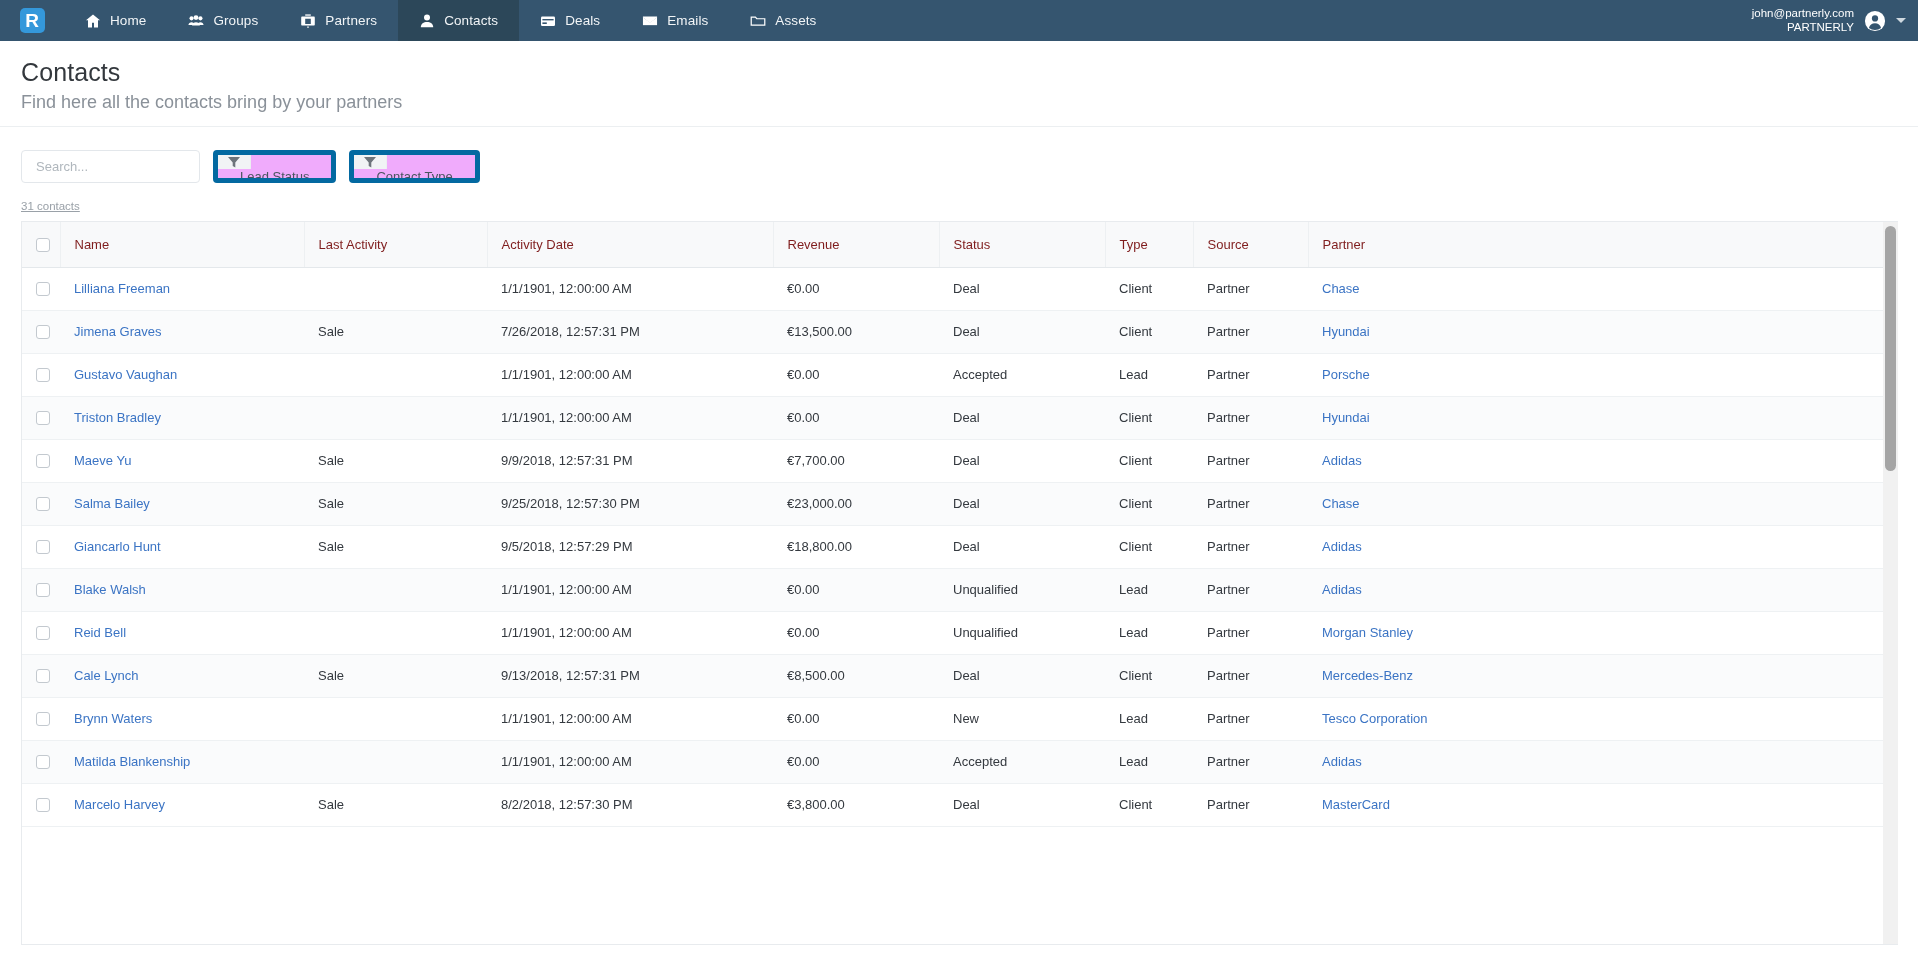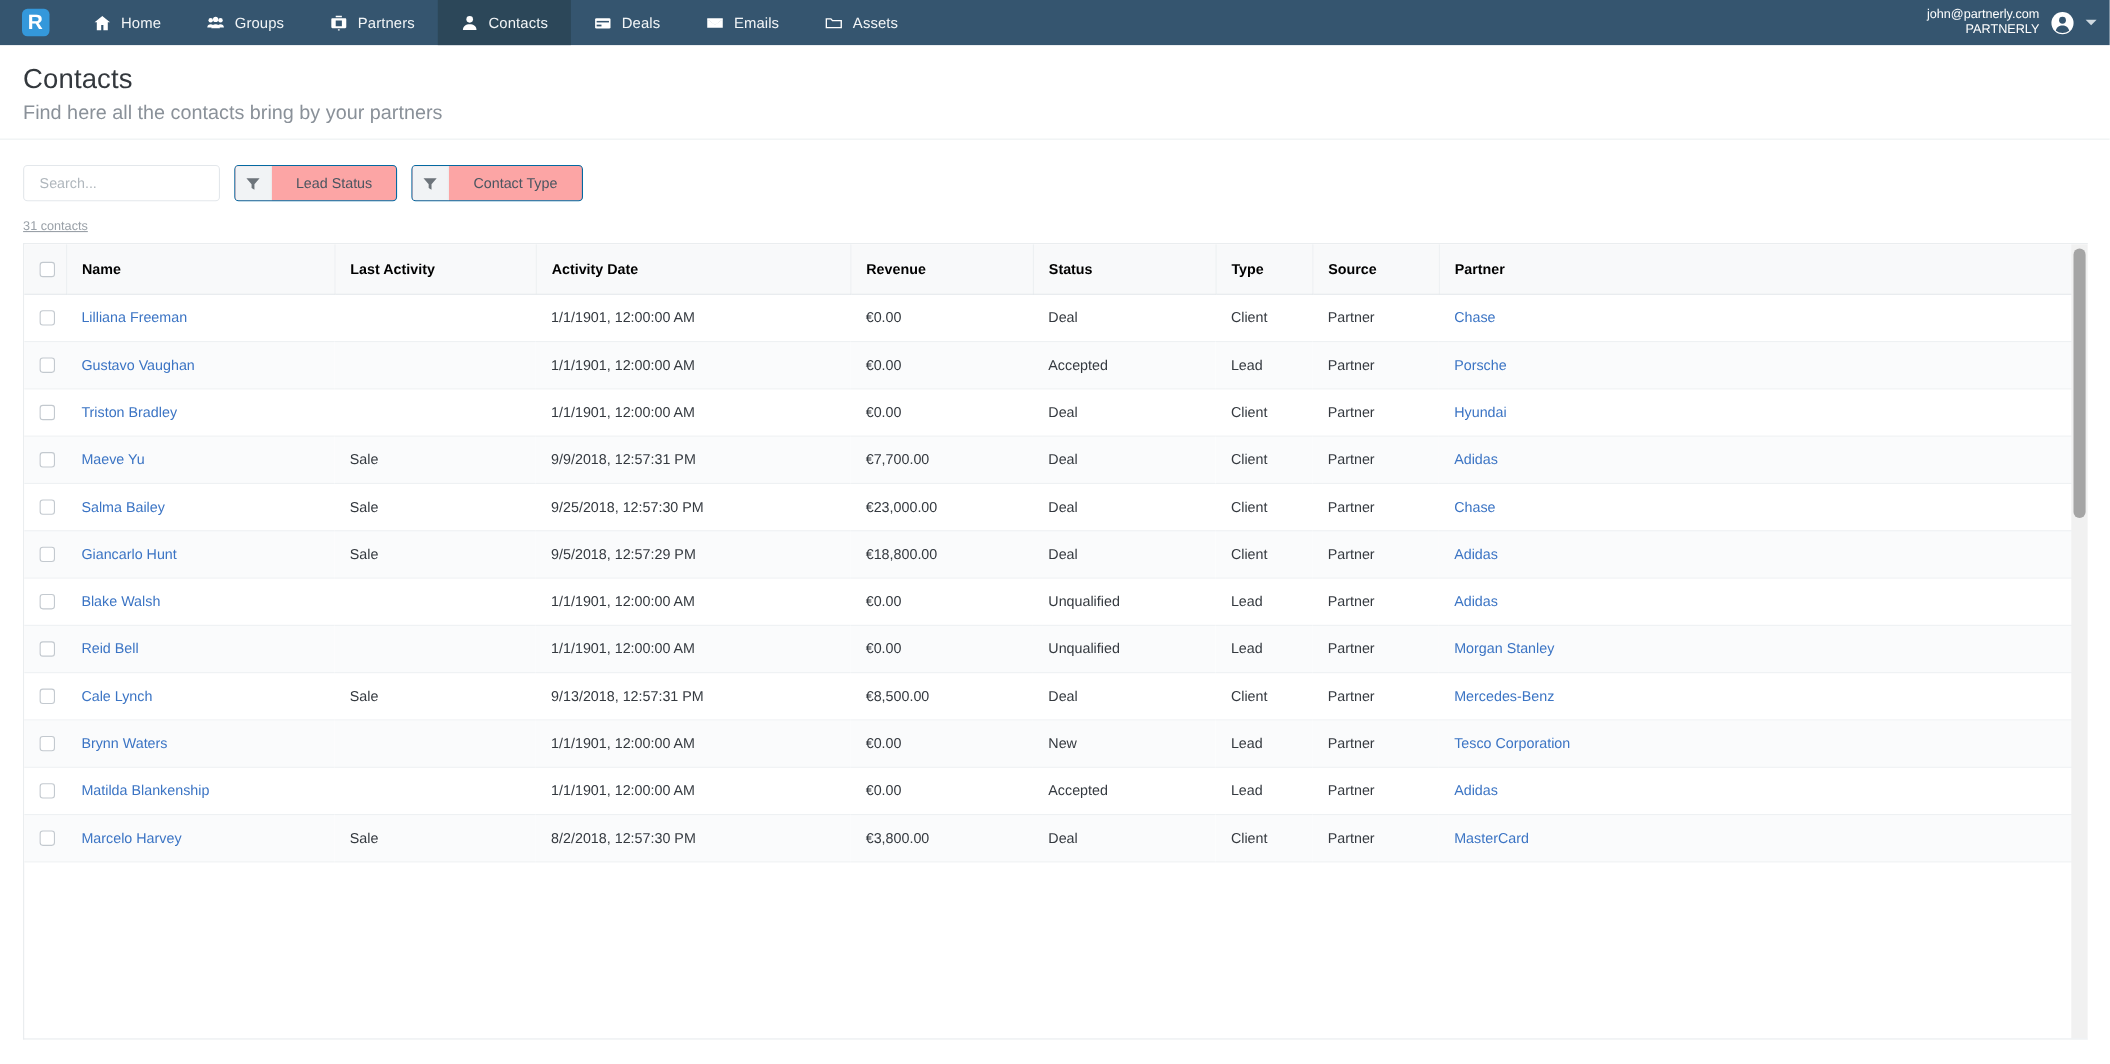--- a/index.html
+++ b/index.html
@@ -130,27 +130,28 @@
     font-size: 13px;
     color: #4a5560;
     font-family: "Liberation Sans", sans-serif;
     background: transparent;
   }
   .search-box input::placeholder { color: #b0b7bd; }
   .search-ico { width: 15px; height: 15px; flex: 0 0 auto; }
 
   .filter-btn {
     height: 33px;
-    border: 1px solid #0369a1;
+    border: 5px solid #0369a1;
     border-radius: 4px;
     display: flex;
     align-items: stretch;
-    background: #fca5a5;
+    background: #f0abfc;
     cursor: pointer;
     overflow: hidden;
+    flex-direction: column;
   }
   .filter-btn .fico {
     width: 33px;
     background: #f1f3f5;
     display: flex;
     align-items: center;
     justify-content: center;
     border-right: 1px solid #eceff1;
   }
   .filter-btn .flabel {
@@ -181,22 +182,22 @@
     overflow: hidden;
   }
   table.grid {
     border-collapse: collapse;
     width: 1862px;
     table-layout: fixed;
   }
   table.grid th {
     background: #f8f9fa;
     font-size: 13px;
-    color: #000000;
-    font-weight: bold;
+    color: #7f1d1d;
+    font-weight: normal;
     text-align: left;
     height: 45px;
     padding: 0 0 0 14px;
     border-bottom: 1px solid #e4e8eb;
     border-right: 1px solid #edf0f2;
     vertical-align: middle;
   }
   table.grid th:last-child { border-right: none; }
   table.grid td {
     font-size: 13px;
@@ -418,20 +419,31 @@
           <td class="col-act"></td>
           <td class="col-date">1/1/1901, 12:00:00 AM</td>
           <td class="col-rev">€0.00</td>
           <td class="col-stat">Deal</td>
           <td class="col-type">Client</td>
           <td class="col-src">Partner</td>
           <td class="col-part"><span class="cell-link">Chase</span></td>
         </tr>
         <tr>
           <td class="col-chk"><span class="chk"></span></td>
+          <td class="col-name"><span class="cell-link">Jimena Graves</span></td>
+          <td class="col-act">Sale</td>
+          <td class="col-date">7/26/2018, 12:57:31 PM</td>
+          <td class="col-rev">€13,500.00</td>
+          <td class="col-stat">Deal</td>
+          <td class="col-type">Client</td>
+          <td class="col-src">Partner</td>
+          <td class="col-part"><span class="cell-link">Hyundai</span></td>
+        </tr>
+        <tr>
+          <td class="col-chk"><span class="chk"></span></td>
           <td class="col-name"><span class="cell-link">Gustavo Vaughan</span></td>
           <td class="col-act"></td>
           <td class="col-date">1/1/1901, 12:00:00 AM</td>
           <td class="col-rev">€0.00</td>
           <td class="col-stat">Accepted</td>
           <td class="col-type">Lead</td>
           <td class="col-src">Partner</td>
           <td class="col-part"><span class="cell-link">Porsche</span></td>
         </tr>
         <tr>

